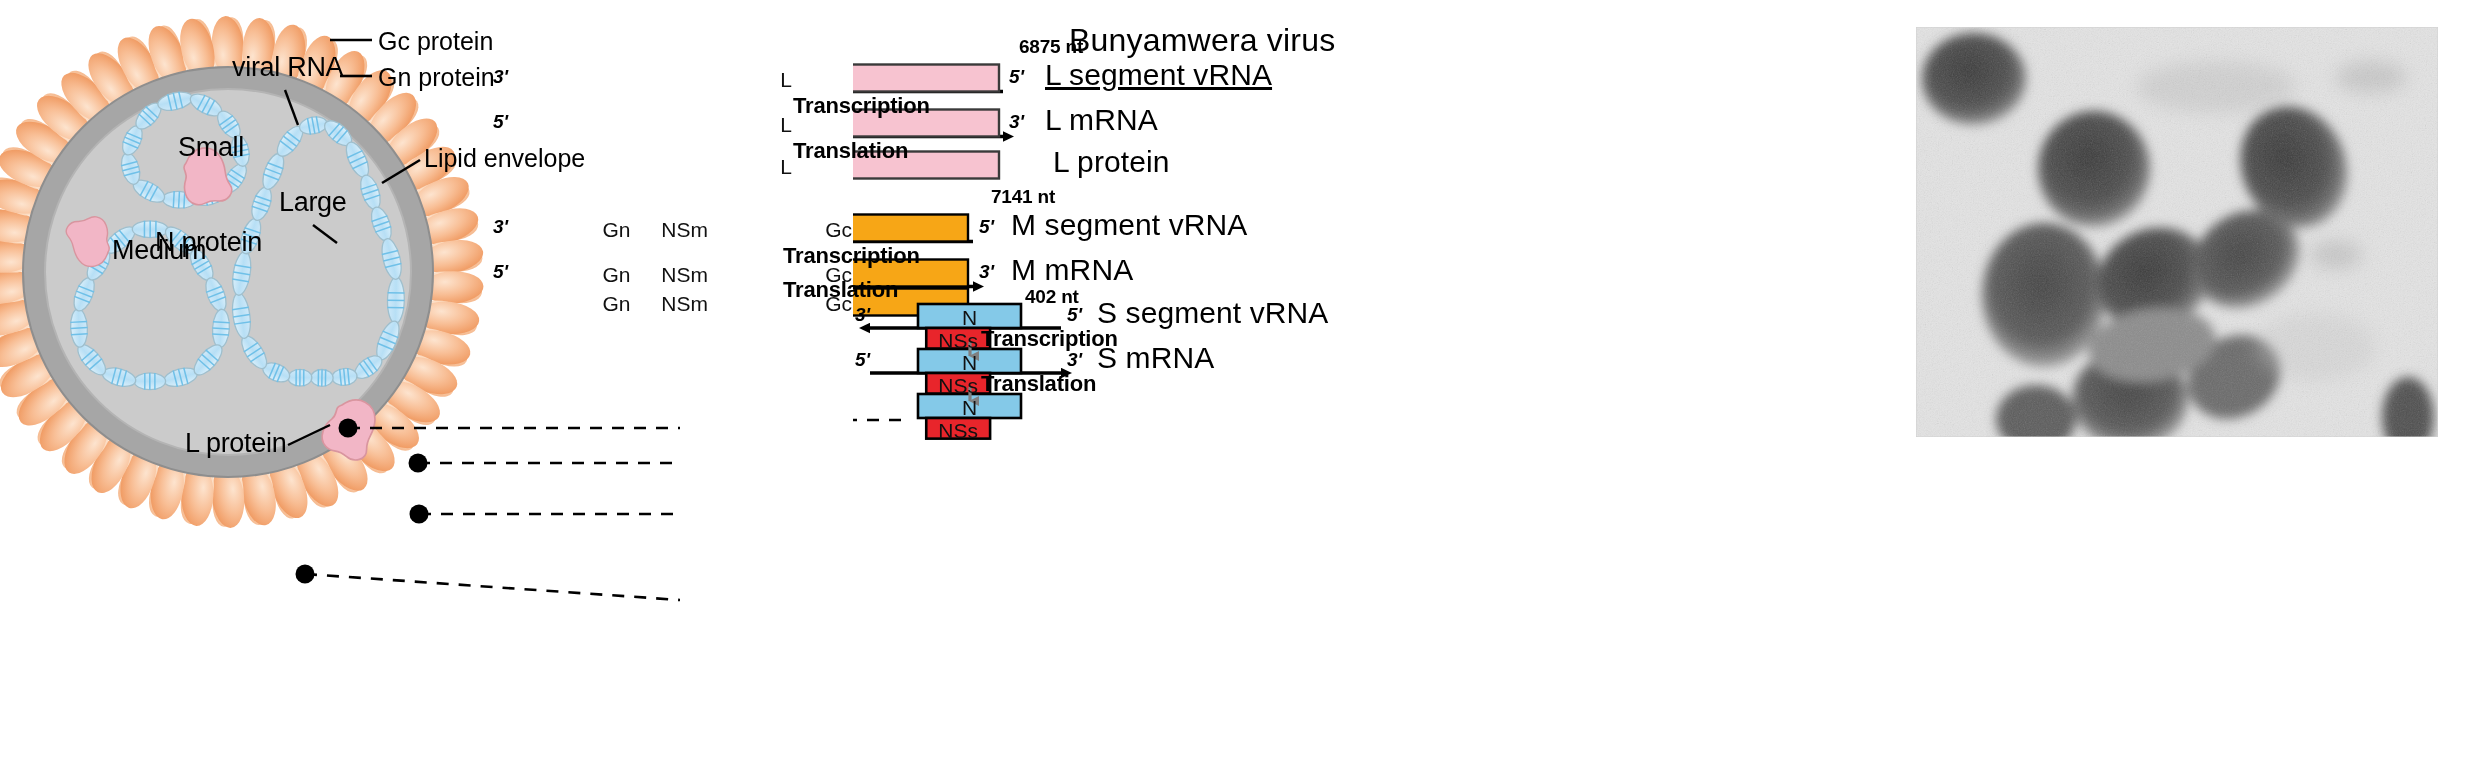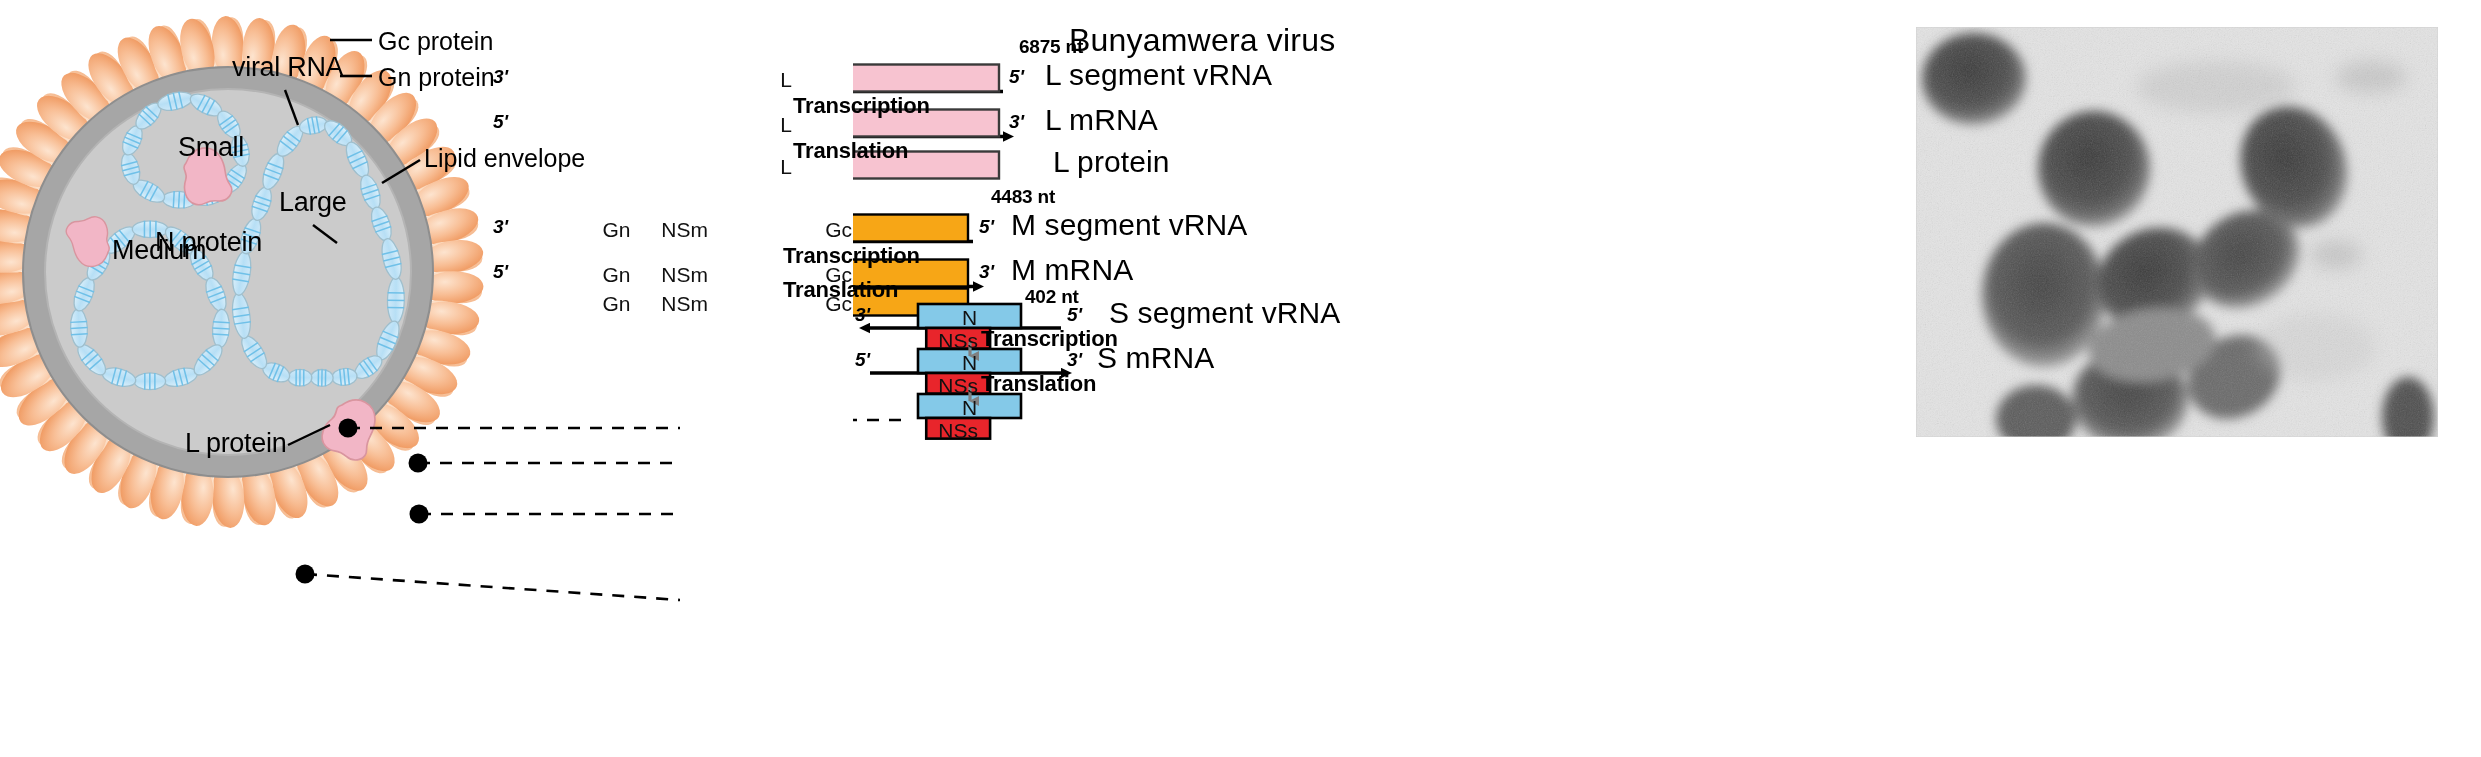--- a/index.html
+++ b/index.html
@@ -445,49 +445,49 @@
 
     
     <div class="lbl title" style="left:216px;top:22px;">Bunyamwera virus</div>
 
     
     <div id="genome-text" style="position:absolute;left:0;top:0;width:1060px;height:757px;">
         <div class="lbl orf-text" style="left: -67px; top: 67.5px; transform: translateX(-50%);">L</div>
         <div class="lbl prime" style="left: -360px; top: 66px;">3'</div>
         <div class="lbl prime" style="left: 156px; top: 66px;">5'</div>
         <div class="lbl nt" style="left: 166px; top: 36px;">6875 nt</div>
-        <div class="lbl rowlabel" style="left: 192px; top: 58px;">L segment vRNA</div>
+        <div class="lbl rowlabel" style="left: 192px; top: 58px; text-decoration: underline;">L segment vRNA</div>
         <div class="lbl orf-text" style="left: -67px; top: 112.5px; transform: translateX(-50%);">L</div>
         <div class="lbl prime" style="left: -360px; top: 111px;">5'</div>
         <div class="lbl prime" style="left: 156px; top: 111px;">3'</div>
         <div class="lbl rowlabel" style="left: 192px; top: 103px;">L mRNA</div>
         <div class="lbl orf-text" style="left: -67px; top: 154.5px; transform: translateX(-50%);">L</div>
         <div class="lbl rowlabel" style="left: 200px; top: 145px;">L  protein</div>
         <div class="lbl orf-text" style="left: -236.55px; top: 217.5px; transform: translateX(-50%);">Gn</div>
         <div class="lbl orf-text" style="left: -168.412px; top: 217.5px; transform: translateX(-50%);">NSm</div>
         <div class="lbl orf-text" style="left: -14.3625px; top: 217.5px; transform: translateX(-50%);">Gc</div>
         <div class="lbl prime" style="left: -360px; top: 216px;">3'</div>
         <div class="lbl prime" style="left: 126px; top: 216px;">5'</div>
-        <div class="lbl nt" style="left: 138px; top: 186px;">4483 nt</div>
+        <div class="lbl nt" style="left: 138px; top: 186px;">7141 nt</div>
         <div class="lbl rowlabel" style="left: 158px; top: 208px;">M segment vRNA</div>
         <div class="lbl orf-text" style="left: -236.55px; top: 262.5px; transform: translateX(-50%);">Gn</div>
         <div class="lbl orf-text" style="left: -168.412px; top: 262.5px; transform: translateX(-50%);">NSm</div>
         <div class="lbl orf-text" style="left: -14.3625px; top: 262.5px; transform: translateX(-50%);">Gc</div>
         <div class="lbl prime" style="left: -360px; top: 261px;">5'</div>
         <div class="lbl prime" style="left: 126px; top: 261px;">3'</div>
         <div class="lbl rowlabel" style="left: 158px; top: 253px;">M mRNA</div>
         <div class="lbl orf-text" style="left: -236.55px; top: 291.5px; transform: translateX(-50%);">Gn</div>
         <div class="lbl orf-text" style="left: -168.412px; top: 291.5px; transform: translateX(-50%);">NSm</div>
         <div class="lbl orf-text" style="left: -14.3625px; top: 291.5px; transform: translateX(-50%);">Gc</div>
         <div class="lbl orf-text" style="left: 116.5px; top: 306px; transform: translateX(-50%);">N</div>
         <div class="lbl orf-text-w" style="left: 105.17px; top: 329px; transform: translateX(-50%);">NSs</div>
         <div class="lbl prime" style="left: 2px; top: 304px;">3'</div>
         <div class="lbl prime" style="left: 214px; top: 304px;">5'</div>
         <div class="lbl nt" style="left: 172px; top: 286px;">402 nt</div>
-        <div class="lbl rowlabel" style="left: 244px; top: 296px; margin-left: 12px;">S segment vRNA</div>
+        <div class="lbl rowlabel" style="left: 244px; top: 296px;">S segment vRNA</div>
         <div class="lbl orf-text" style="left: 116.5px; top: 351px; transform: translateX(-50%);">N</div>
         <div class="lbl orf-text-w" style="left: 105.17px; top: 374px; transform: translateX(-50%);">NSs</div>
         <div class="lbl prime" style="left: 2px; top: 349px;">5'</div>
         <div class="lbl prime" style="left: 214px; top: 349px;">3'</div>
         <div class="lbl rowlabel" style="left: 244px; top: 341px;">S mRNA</div>
         <div class="lbl orf-text" style="left: 116.5px; top: 396px; transform: translateX(-50%);">N</div>
         <div class="lbl orf-text-w" style="left: 105.17px; top: 419px; transform: translateX(-50%);">NSs</div>
         <div class="lbl step" style="left: -60px; top: 93px;">Transcription</div>
         <div class="lbl step" style="left: -60px; top: 138px;">Translation</div>
         <div class="lbl step" style="left: -70px; top: 243px;">Transcription</div>

